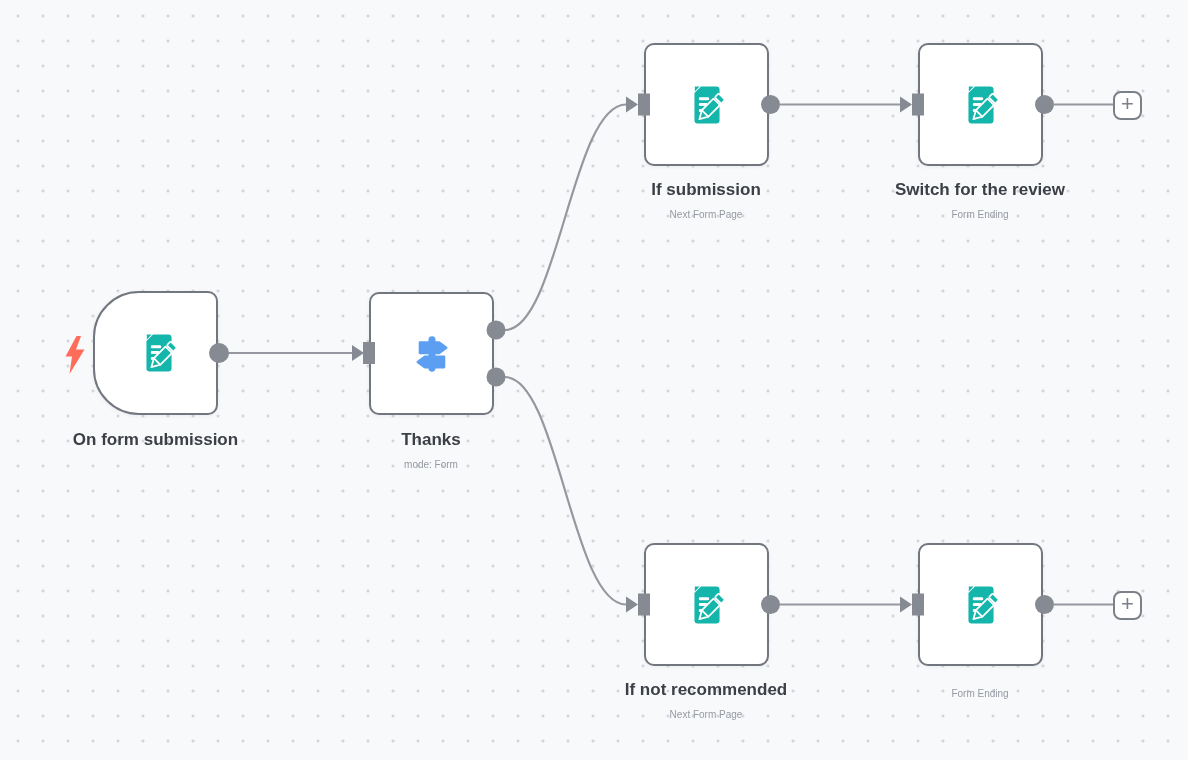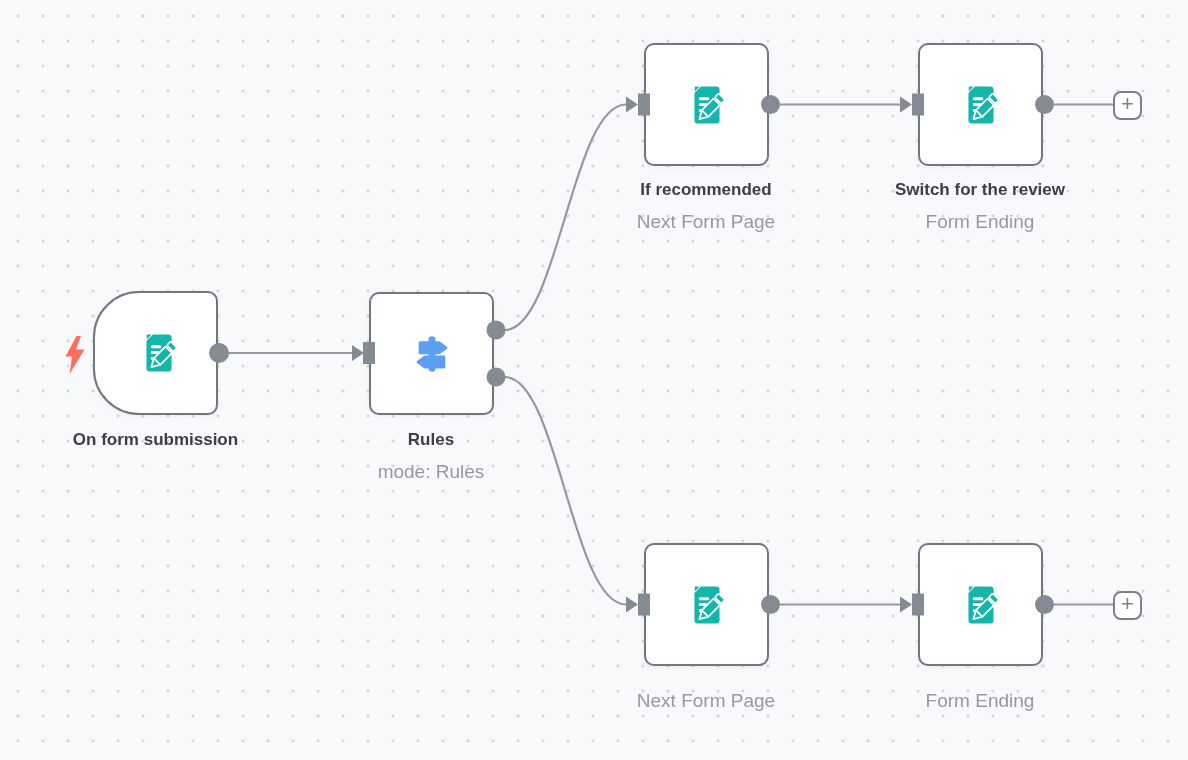--- a/index.html
+++ b/index.html
@@ -14,21 +14,21 @@
     position:absolute;background:#ffffff;border:2px solid #72767e;border-radius:10px;
     box-shadow:0 1px 4px rgba(68,74,87,.07);
     display:flex;align-items:center;justify-content:center;z-index:1;cursor:pointer;
     box-sizing:border-box;
   }
   .node.trigger{border-radius:46px 10px 10px 46px;}
   .node svg.nicon{width:48px;height:48px;}
   .wires{position:absolute;left:0;top:0;z-index:2;pointer-events:none;}
   .node-label{position:absolute;width:360px;text-align:center;z-index:1;}
   .node-label .title{font-size:17px;font-weight:bold;color:#3c4046;line-height:21px;}
-  .node-label .subtitle{margin-top:13px;font-size:19px;color:#9599a1;line-height:18px;}
+  .node-label .subtitle{margin-top:6px;font-size:10px;color:#9599a1;line-height:18px;}
   .add-btn{
     position:absolute;width:29px;height:29px;box-sizing:border-box;z-index:3;
     border:2.5px solid #7c8089;border-radius:8px;background:#fff;color:#7c8089;
     font-size:22px;font-weight:400;line-height:22px;text-align:center;cursor:pointer;
     user-select:none;
   }
   .bolt{position:absolute;z-index:1;}
 </style>
 </head>
 <body>
@@ -154,35 +154,36 @@
   </div>
   <div class="add-btn" style="left:1113px;top:590.5px">
     <span>+</span>
   </div>
 
   <div class="node-label" style="left:-24.5px;top:429px">
     <div class="title">On form submission</div>
   </div>
 
   <div class="node-label" style="left:251px;top:429px">
-    <div class="title">Rules</div>
-    <div class="subtitle">mode: Rules</div>
+    <div class="title">Thanks</div>
+    <div class="subtitle">mode: Form</div>
   </div>
 
   <div class="node-label" style="left:526px;top:179px">
-    <div class="title">If recommended</div>
+    <div class="title">If submission</div>
     <div class="subtitle">Next Form Page</div>
   </div>
 
   <div class="node-label" style="left:800px;top:179px">
     <div class="title">Switch for the review</div>
     <div class="subtitle">Form Ending</div>
   </div>
 
   <div class="node-label" style="left:526px;top:679px">
+    <div class="title">If not recommended</div>
     <div class="subtitle">Next Form Page</div>
   </div>
 
   <div class="node-label" style="left:800px;top:679px">
     <div class="subtitle">Form Ending</div>
   </div>
 
 </div>
 
 </body></html>

